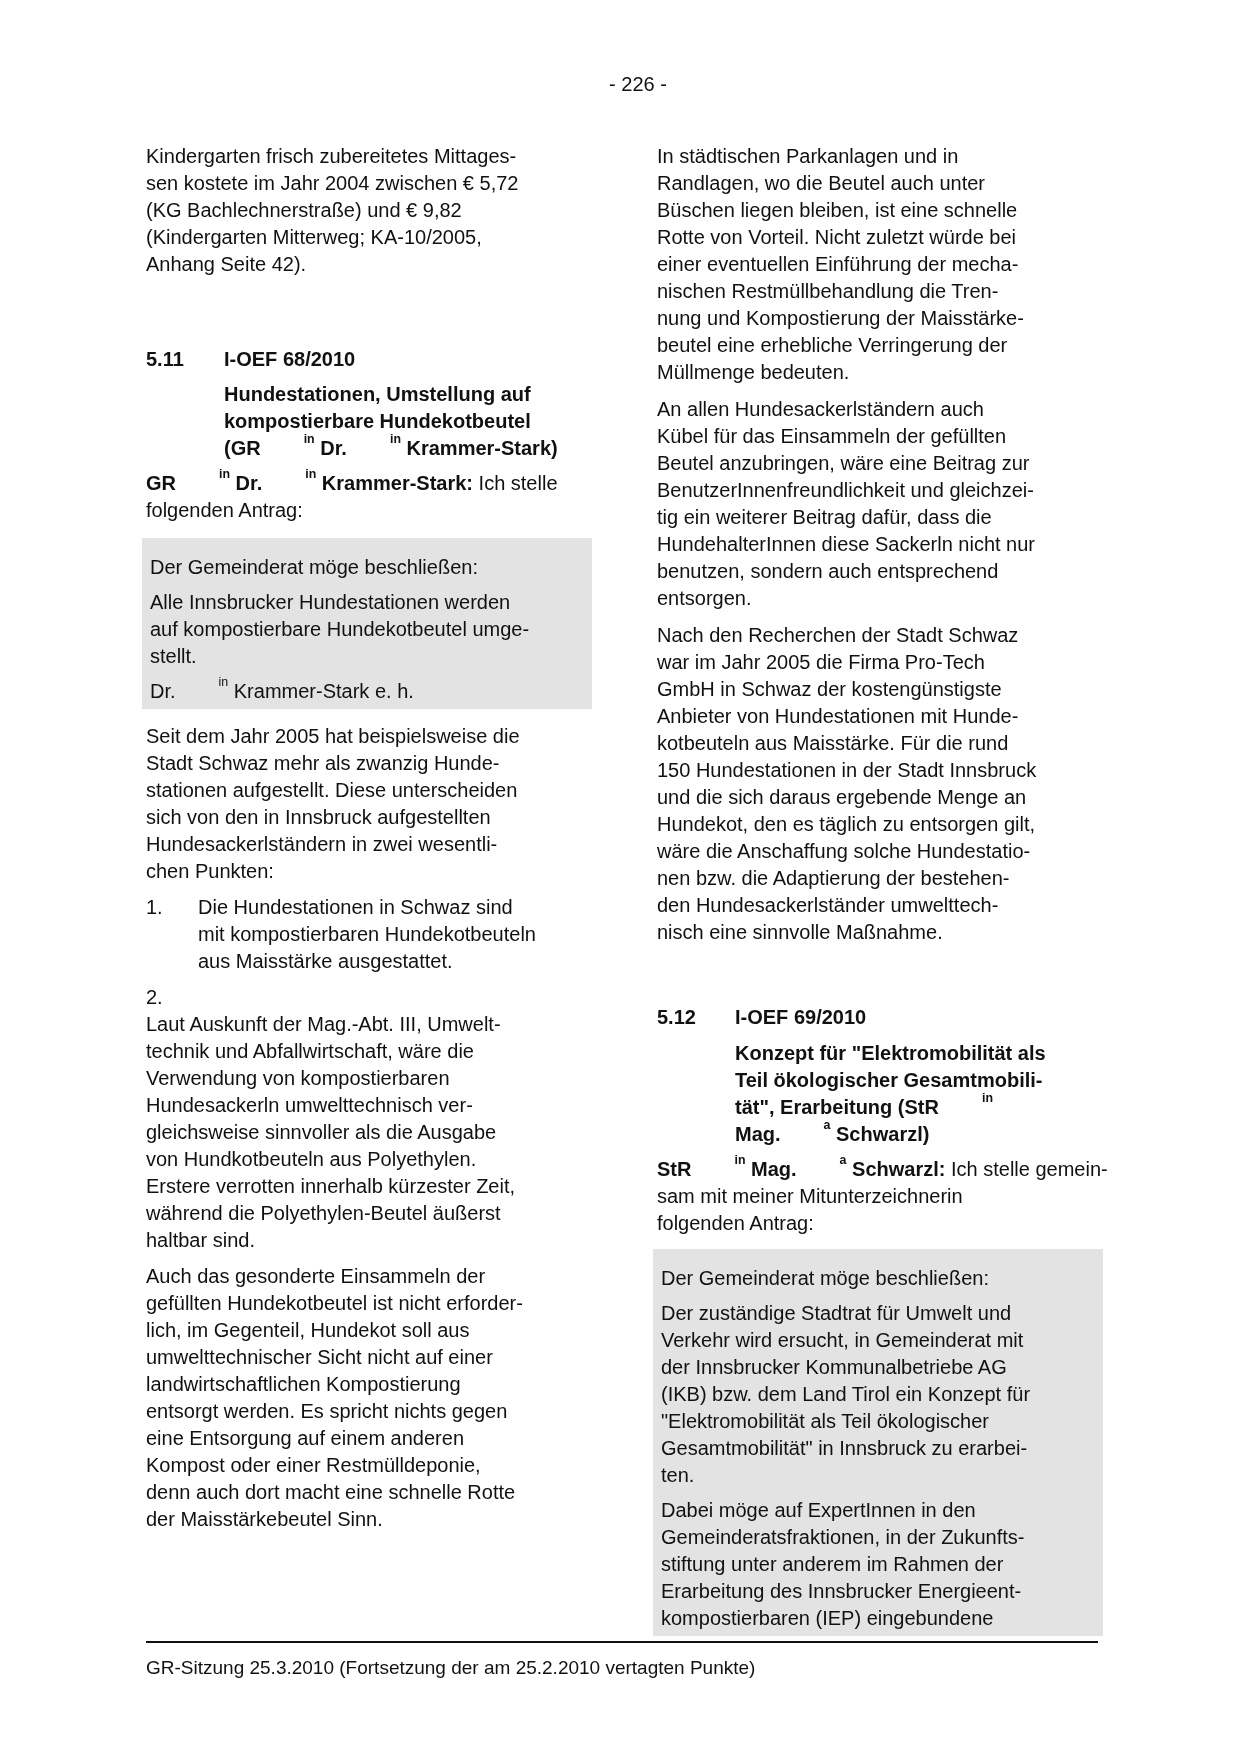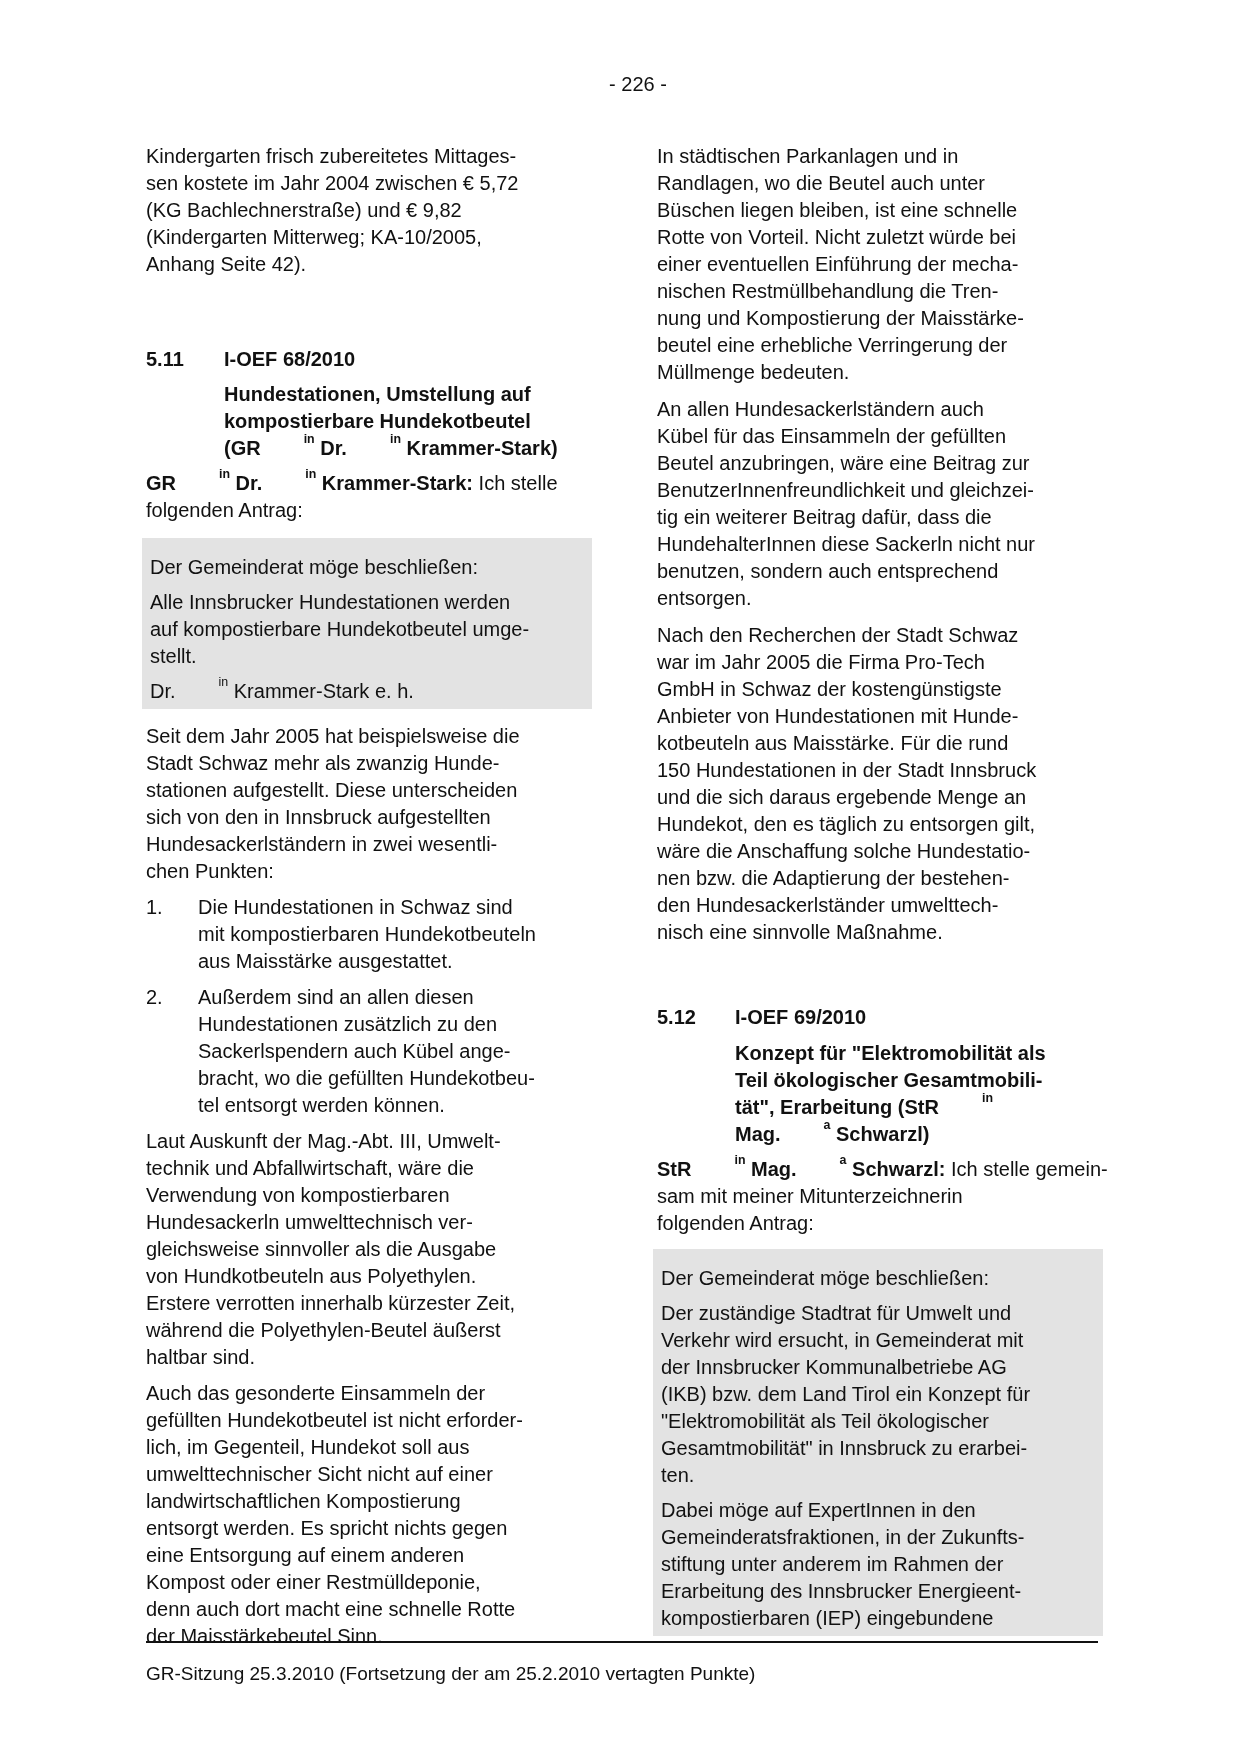--- a/index.html
+++ b/index.html
@@ -47,21 +47,21 @@
     width:450px;
     padding:4px 0 4px 8px;
   }
   .motion-box .mb-para{margin-top:8px;}
   .motion-box .mb-para:first-child{margin-top:12px;}
   .li{display:flex;margin-top:9px;}
   .li-num{width:52px;flex:0 0 52px;}
   .footer{
     position:absolute;left:146px;top:1641px;width:952px;
     border-top:2px solid var(--ink);
-    padding-top:18px;
+    padding-top:12px;
     font-size:19px;line-height:26px;
   }
 </style>
 </head>
 <body>
 
 <div class="page">
 
   <div class="page-number pre">- 226 -</div>
 
@@ -103,28 +103,23 @@
 
     <div class="li">
       <span class="li-num pre">1.</span>
       <div class="pre">Die Hundestationen in Schwaz sind
 mit kompostierbaren Hundekotbeuteln
 aus Maisstärke ausgestattet.</div>
     </div>
 
     <div class="li">
       <span class="li-num pre">2.</span>
-      <div class="pre">Außerdem sind an allen diesen
-Hundestationen zusätzlich zu den
-Sackerlspendern auch Kübel ange-
-bracht, wo die gefüllten Hundekotbeu-
-tel entsorgt werden können.</div>
-    </div>
-
-    <div class="pre" style="margin-top:9px;">Laut Auskunft der Mag.-Abt. III, Umwelt-
+    </div>
+
+    <div class="pre" style="margin-top:0;">Laut Auskunft der Mag.-Abt. III, Umwelt-
 technik und Abfallwirtschaft, wäre die
 Verwendung von kompostierbaren
 Hundesackerln umwelttechnisch ver-
 gleichsweise sinnvoller als die Ausgabe
 von Hundkotbeuteln aus Polyethylen.
 Erstere verrotten innerhalb kürzester Zeit,
 während die Polyethylen-Beutel äußerst
 haltbar sind.</div>
 
     <div class="pre" style="margin-top:9px;">Auch das gesonderte Einsammeln der

